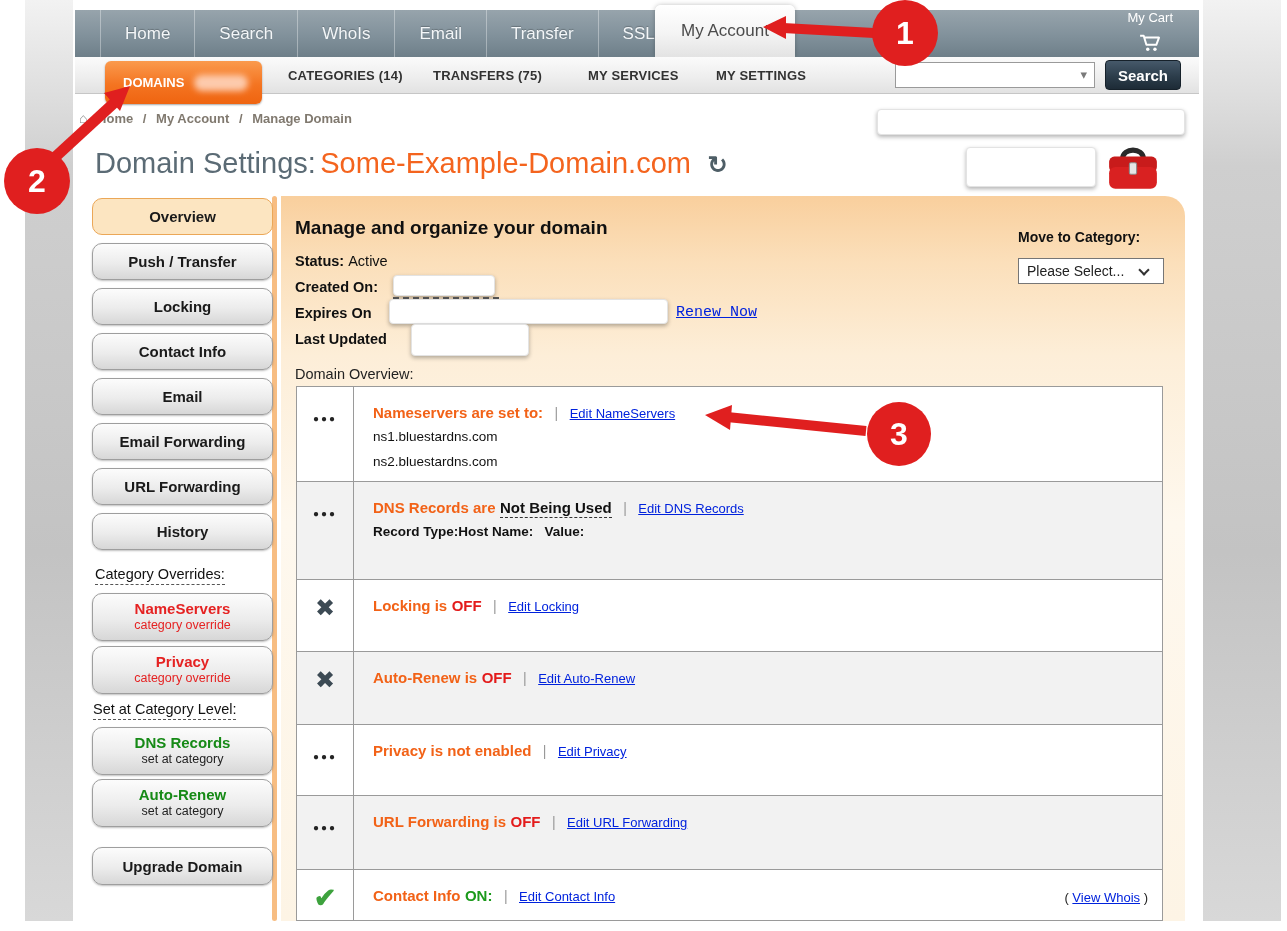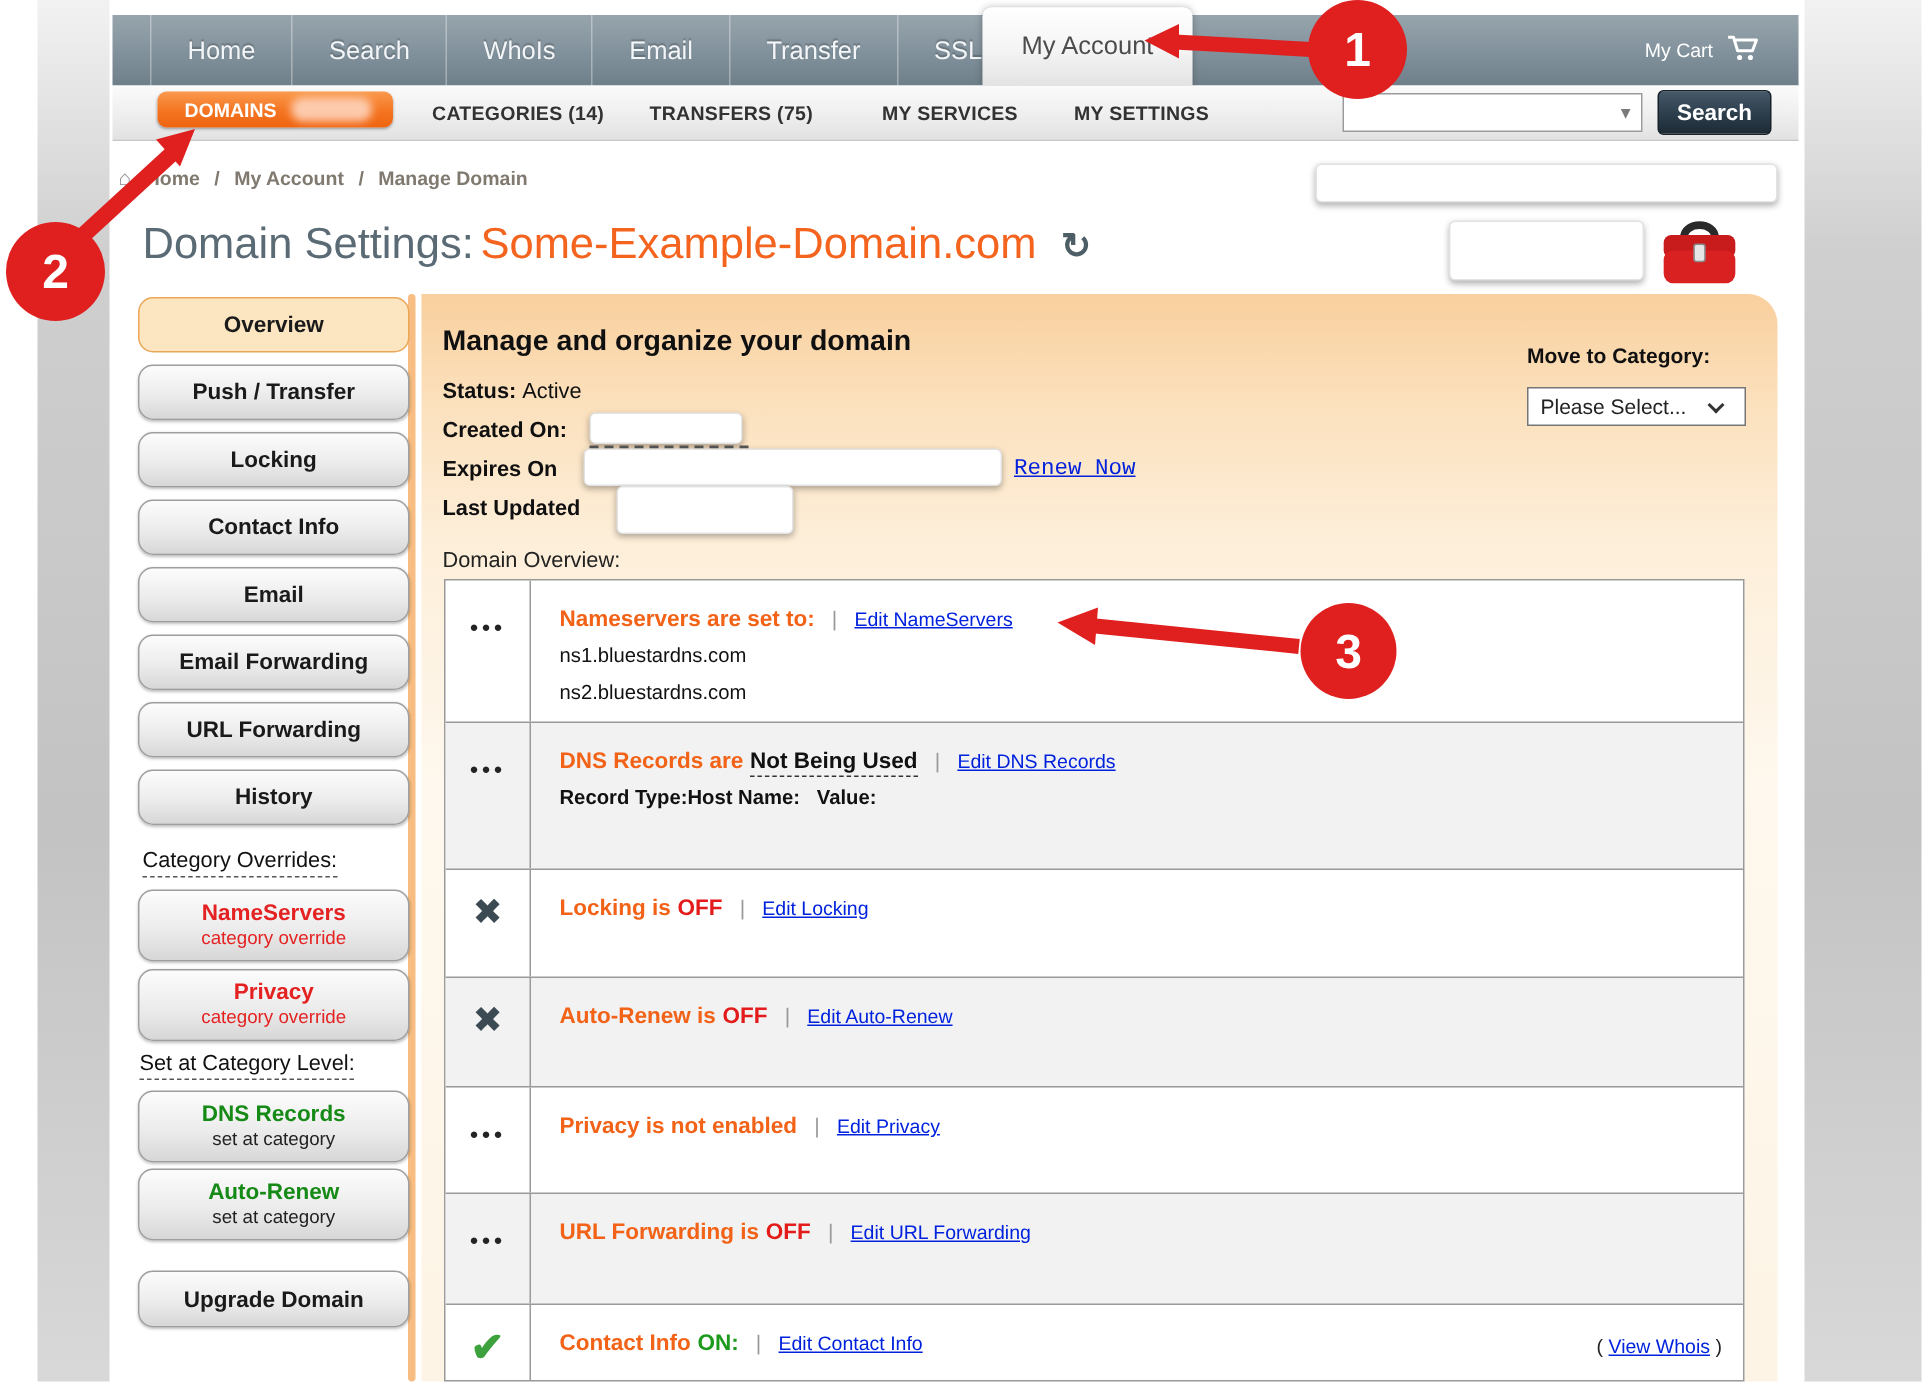--- a/index.html
+++ b/index.html
@@ -16,29 +16,29 @@
   .topnav .tabs { position:absolute; left:25px; top:0; height:47px; display:flex; }
   .topnav .tab { height:47px; display:flex; align-items:center; padding:0 24px;
                  color:#f3f6f8; font-size:17px; text-shadow:0 -1px 1px rgba(0,0,0,.25);
                  border-right:1px solid rgba(255,255,255,.35); cursor:pointer; }
   .topnav .tab:first-child { border-left:1px solid rgba(255,255,255,.35); }
   .topnav .tab.active { position:absolute; left:580px; top:-5px; width:140px; height:52px;
                  background:linear-gradient(180deg,#ffffff 0%,#f4f4f4 55%,#e3e3e3 100%);
                  color:#4c4c4c; text-shadow:none; justify-content:center;
                  border:none; border-radius:6px 6px 0 0; box-shadow:0 0 5px rgba(0,0,0,.25); }
   .cart { position:absolute; right:26px; top:0; height:47px; display:flex; align-items:center; gap:9px;
-          color:#ffffff; font-size:13px; cursor:pointer; }
+          color:#ffffff; font-size:13px; cursor:pointer;flex-direction:column; }
 
   
   .subnav { position:absolute; left:75px; top:57px; width:1124px; height:37px;
             background:linear-gradient(180deg,#fbfbfb 0%,#ededed 60%,#e2e2e2 100%);
             border-bottom:1px solid #c6c6c6; }
   .subnav .item { position:absolute; top:0; height:36px; display:flex; align-items:center;
                   font-size:13px; font-weight:bold; color:#323232; letter-spacing:.2px; cursor:pointer; }
-  .pill { position:absolute; left:30px; top:4px; height:24px; display:flex; align-items:center; padding:0 14px 0 18px;
+  .pill { position:absolute; left:30px; top:4px; height:43px; display:flex; align-items:center; padding:0 14px 0 18px;
           background:linear-gradient(180deg,#fa9a4d 0%,#f47421 55%,#ef6410 100%);
           border-radius:6px; box-shadow:0 1px 2px rgba(0,0,0,.35); color:#fff; font-size:13px; font-weight:bold; cursor:pointer; }
   .pill .blur { display:inline-block; width:54px; height:16px; margin-left:10px; border-radius:8px;
                 background:#ffe0cf; opacity:.8; filter:blur(3px); }
   .navselect { position:absolute; left:820px; top:5px; width:200px; height:26px; background:#fff;
                border:1px solid #9a9a9a; cursor:pointer; }
   .navselect .arr { position:absolute; right:7px; top:4px; color:#7a7a7a; font-size:13px; }
   .searchbtn { position:absolute; left:1030px; top:3px; width:76px; height:30px;
                background:linear-gradient(180deg,#46596a 0%,#2c3d4b 55%,#1d2b36 100%);
                border:1px solid #16212a; border-radius:4px; color:#fff; font-size:15px; font-weight:bold;

